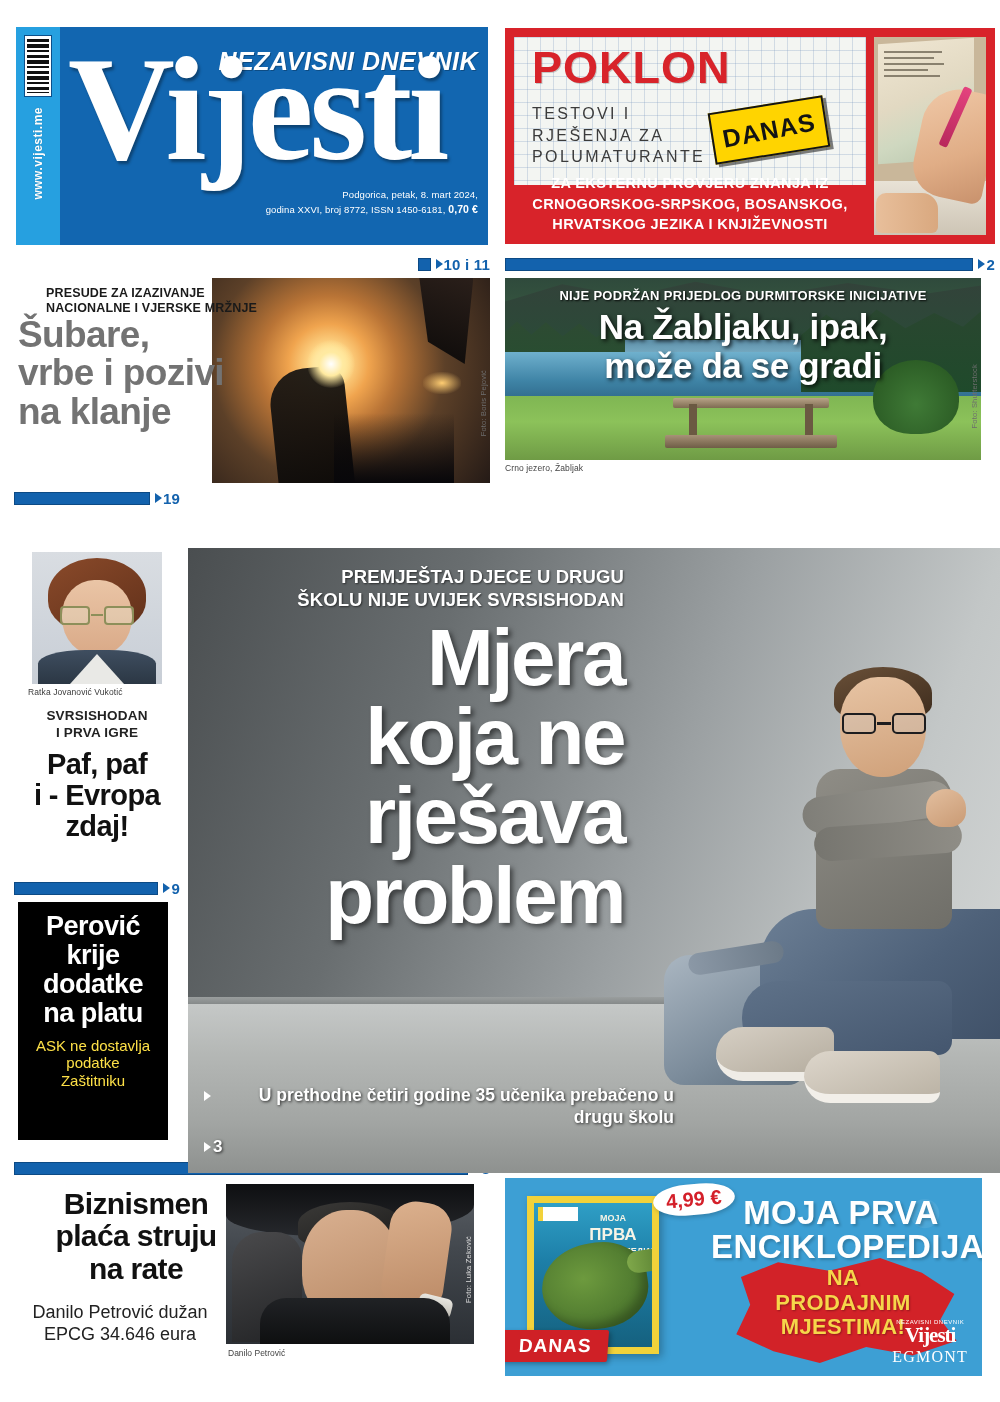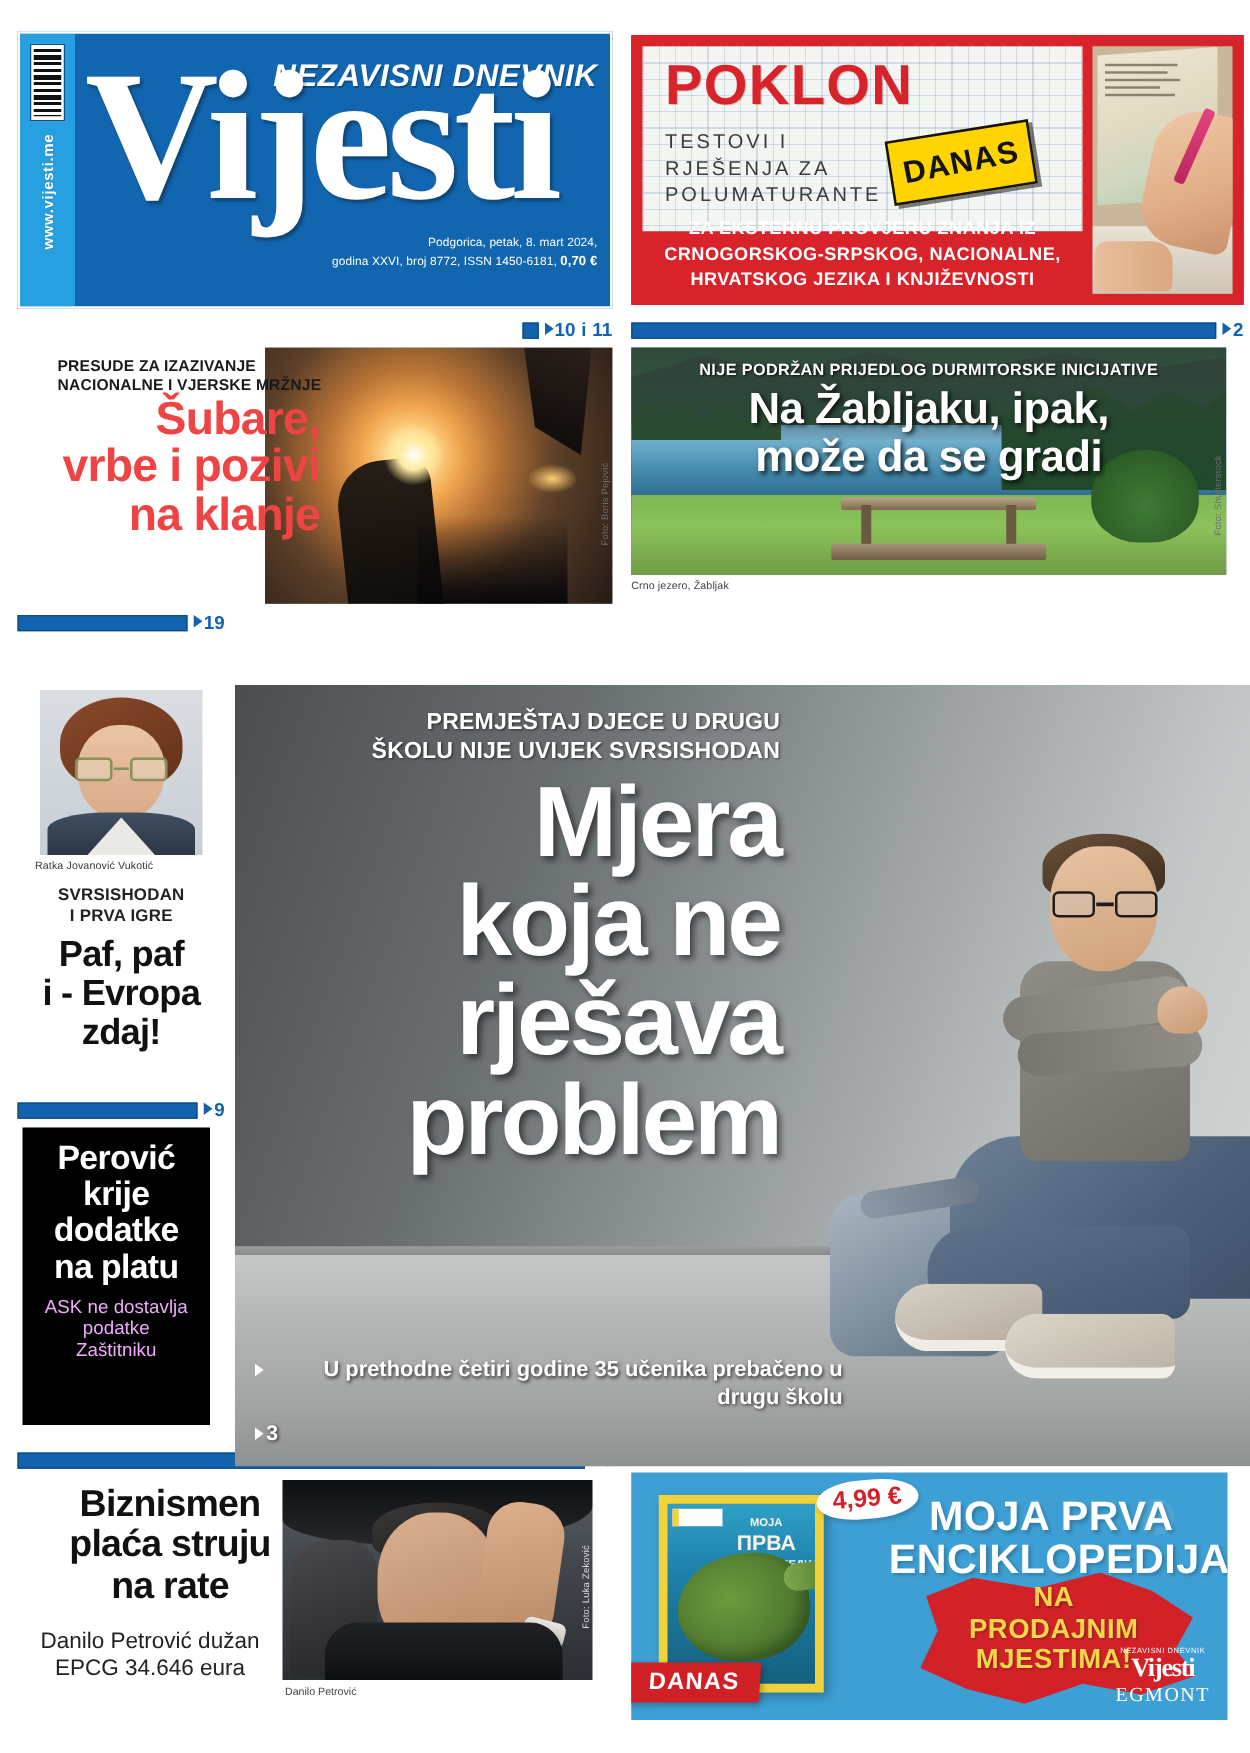--- a/index.html
+++ b/index.html
@@ -212,22 +212,22 @@
     background: linear-gradient(200deg, #2a1f1a, #0c0a09);
     clip-path: polygon(0 0, 100% 0, 84% 100%, 16% 74%);
   }
   .subare-kicker {
     position: absolute; left: 32px; top: 8px; width: 230px;
     color: #1a1a1a; font-size: 12.5px; font-weight: bold;
     line-height: 1.2; letter-spacing: 0.15px;
   }
   .subare-head {
     position: absolute; left: 4px; top: 38px; width: 238px;
-    color: #ef4444; font-size: 37px; font-weight: bold;
-    line-height: 1.04; text-align: right; letter-spacing: -0.6px;
+    color: #737373; font-size: 37px; font-weight: bold;
+    line-height: 1.04; text-align: left; letter-spacing: -0.6px;
   }
   .vcredit {
     position: absolute; writing-mode: vertical-rl; transform: rotate(180deg);
     color: #6d6d6d; font-size: 7.5px; letter-spacing: 0.2px; white-space: nowrap;
   }
 
   
   .zabljak {
     position: absolute; left: 505px; top: 278px;
     width: 476px; height: 182px; overflow: hidden;
@@ -359,21 +359,21 @@
     width: 150px; height: 238px;
     background: #000000;
     padding: 10px 6px 8px;
     text-align: center;
   }
   .perovic-head {
     color: #ffffff; font-size: 27px; font-weight: bold;
     line-height: 1.08; letter-spacing: -0.5px;
   }
   .perovic-sub {
-    margin-top: 8px; color: #f0abfc;
+    margin-top: 8px; color: #fde047;
     font-size: 15px; line-height: 1.18; letter-spacing: 0;
   }
 
   
   .feature {
     position: absolute; left: 188px; top: 548px;
     width: 934px; height: 625px;
     overflow: hidden;
     background: linear-gradient(115deg, #4c5052 0%, #6a6f71 22%, #8d9295 42%, #b3b7b8 58%, #cdd0d0 72%, #dfe1e0 86%, #e9eae8 100%);
     text-align: right;
@@ -688,21 +688,21 @@
     <div class="poklon-white"></div>
     <div class="poklon-title">POKLON</div>
     <div class="poklon-sub" style="white-space:pre-line;">TESTOVI I
 RJEŠENJA ZA
 POLUMATURANTE</div>
     <div class="danas-tag">
       <span>DANAS</span>
     </div>
     <div class="poklon-bottom">
       <div>ZA EKSTERNU PROVJERU ZNANJA IZ</div>
-      <div>CRNOGORSKOG-SRPSKOG, NACIONALNE,</div>
+      <div>CRNOGORSKOG-SRPSKOG, BOSANSKOG,</div>
       <div>HRVATSKOG  JEZIKA I KNJIŽEVNOSTI</div>
     </div>
     <div class="poklon-photo">
       <div class="pp-paper"></div>
       <div class="pp-lines">
           <i></i>
           <i></i>
           <i></i>
           <i></i>
           <i></i>

